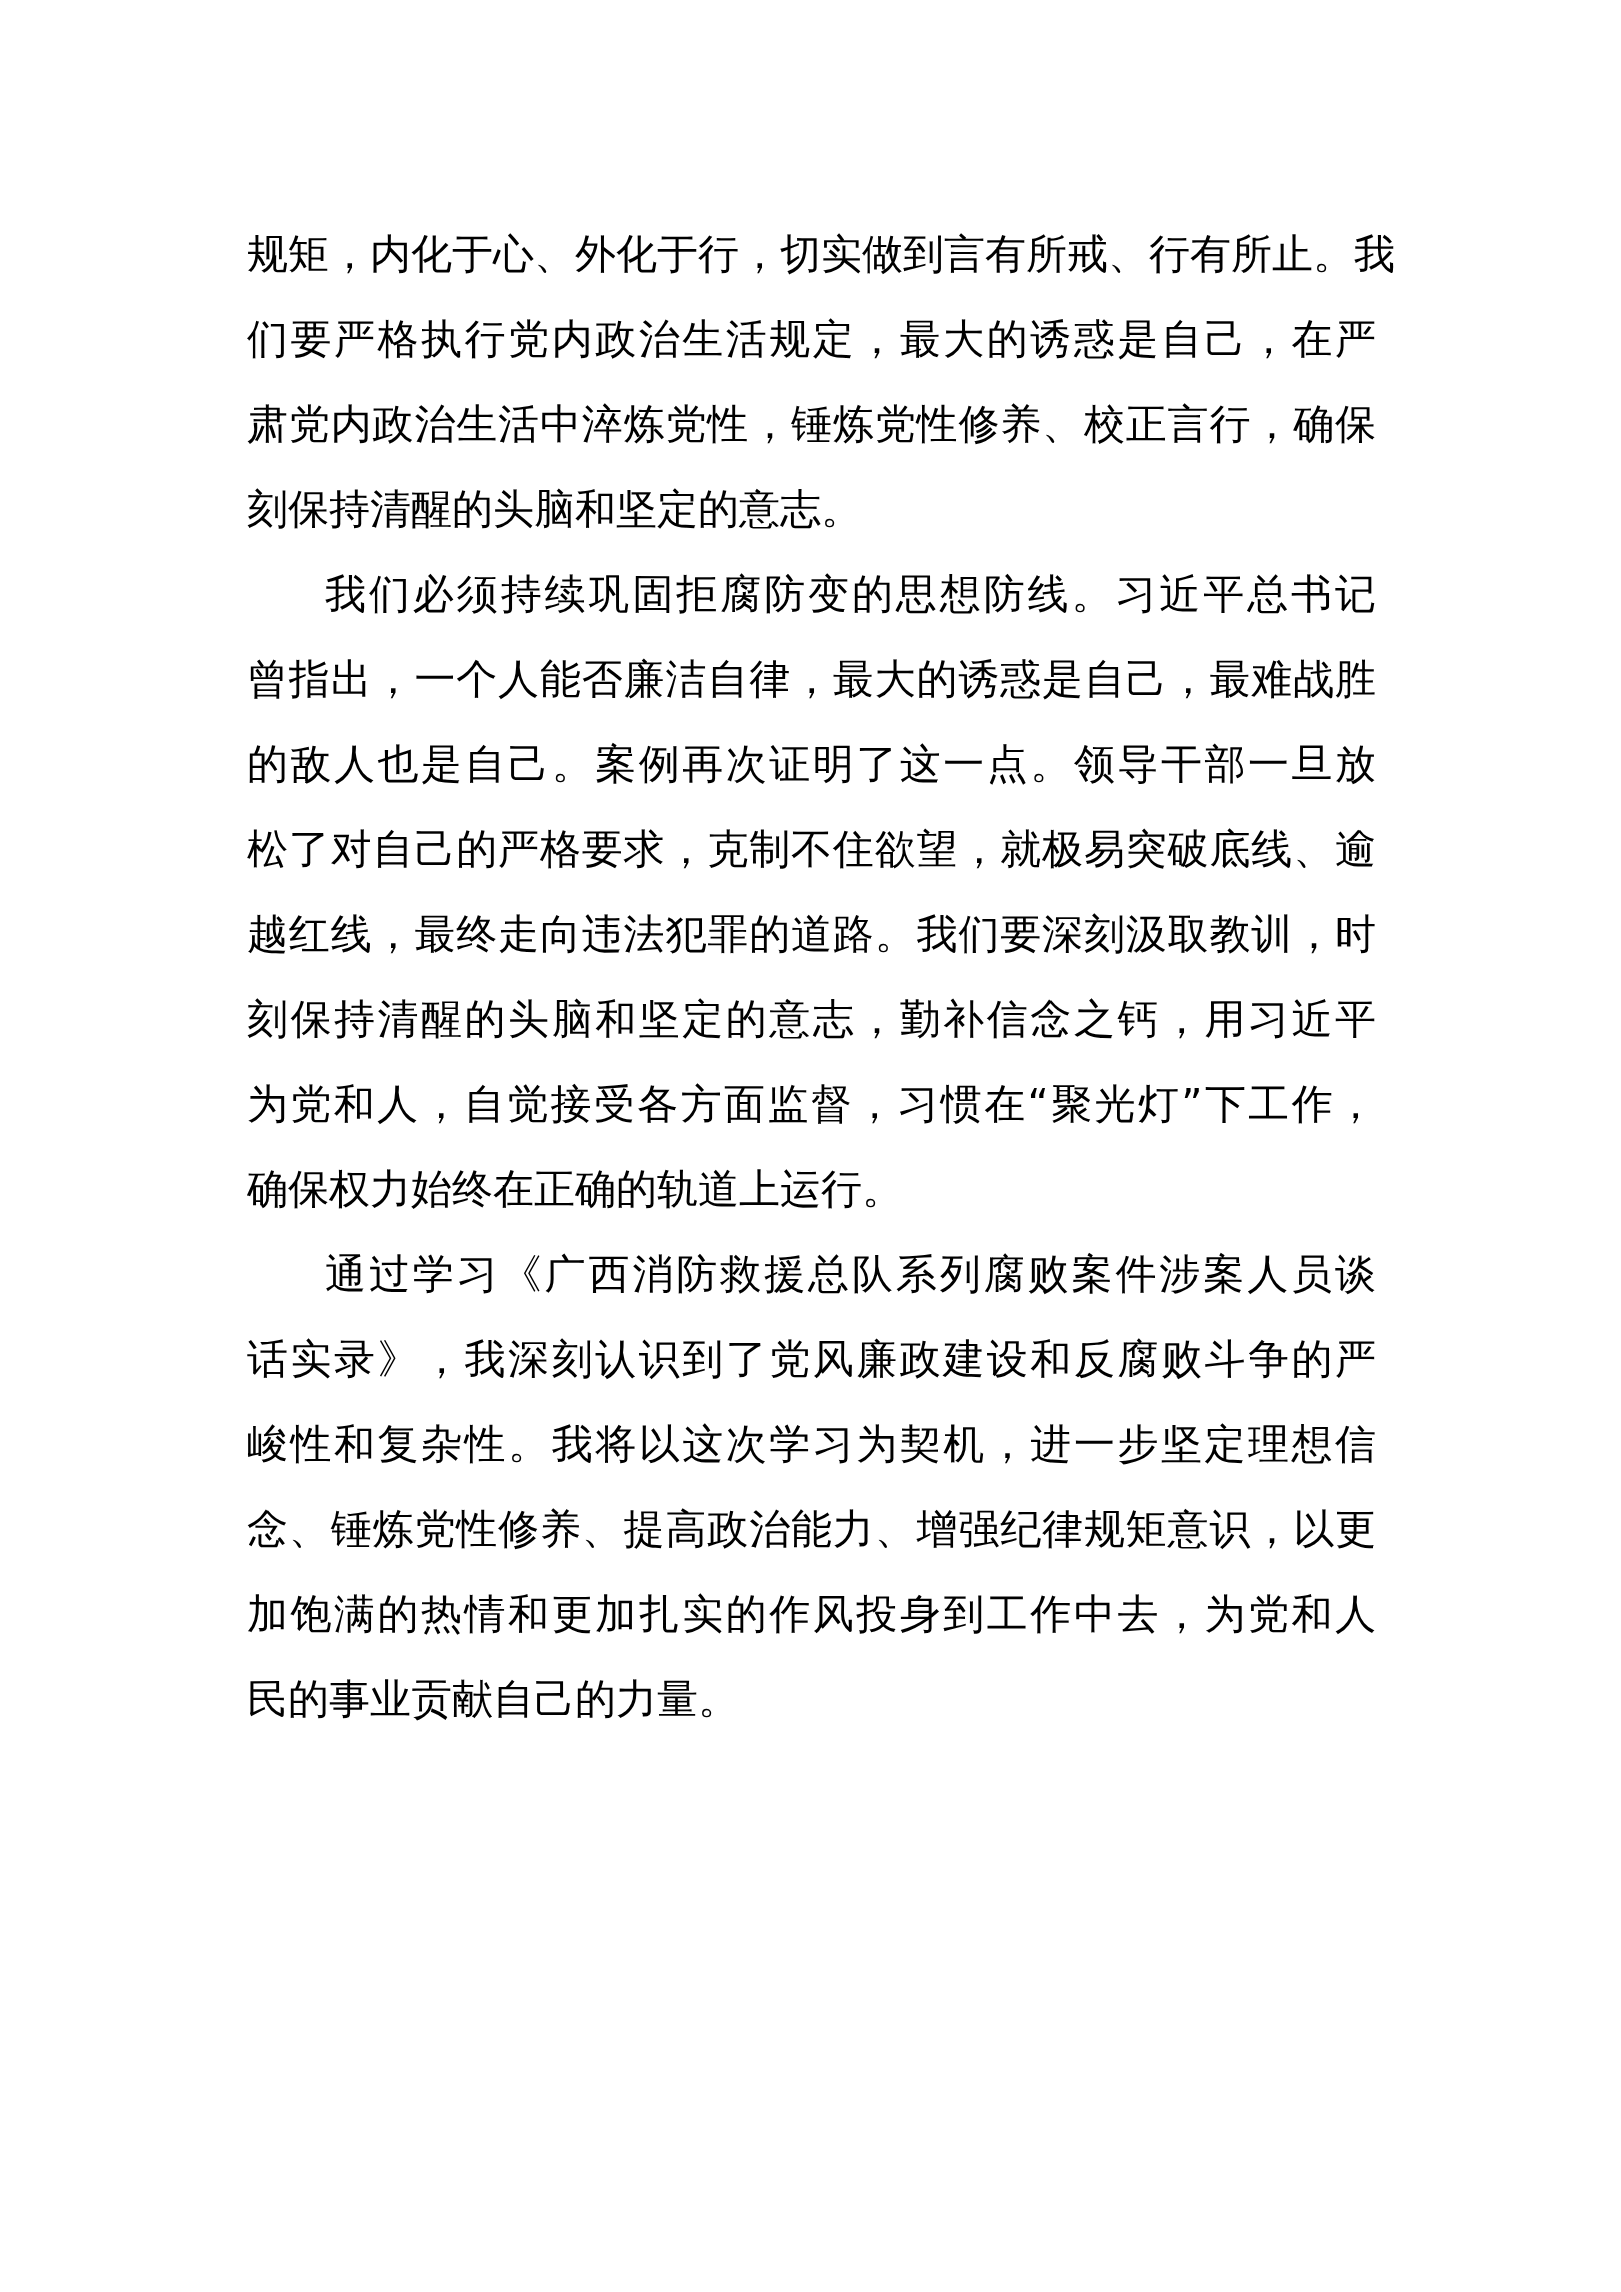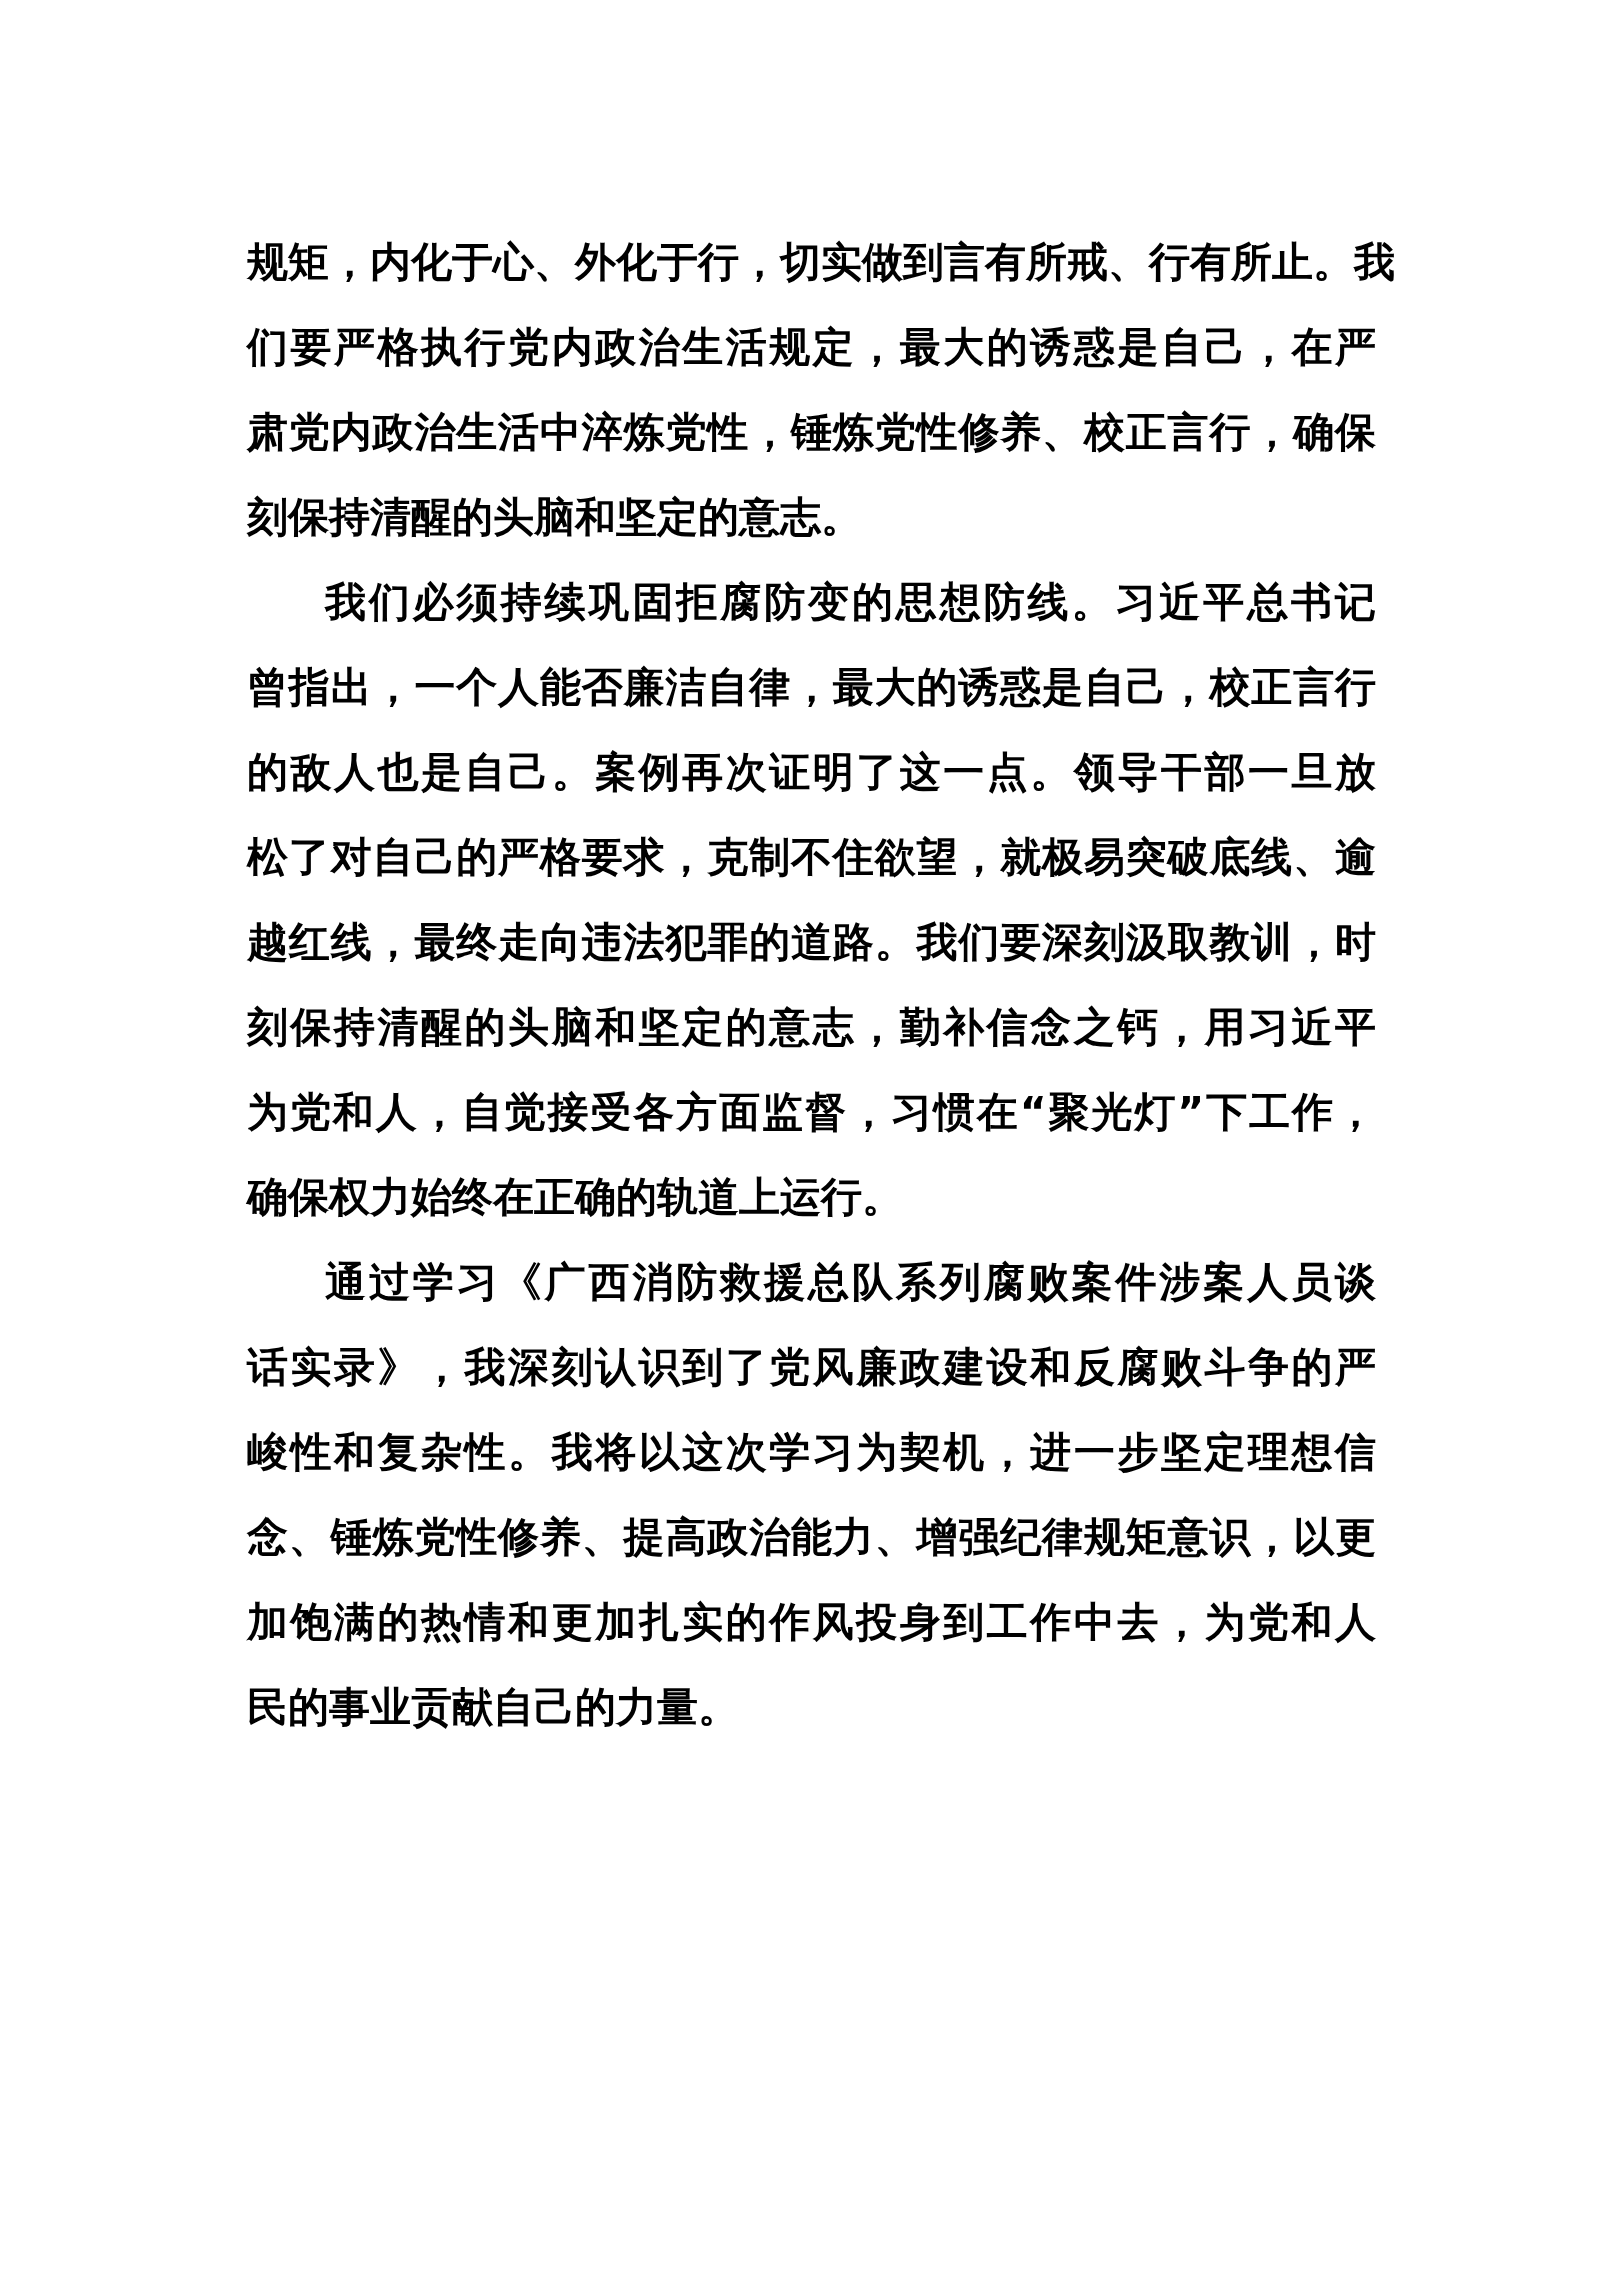--- a/index.html
+++ b/index.html
@@ -1,40 +1,40 @@
 <!DOCTYPE html>
 <html><head>
 <meta charset="utf-8">
 <style>
   html, body { margin:0; padding:0; background:#ffffff; }
   body { width:1621px; height:2293px; position:relative; overflow:hidden;
          font-family:"DejaVu Sans", "Liberation Sans", sans-serif; color:#000; }
   .page { position:absolute; left:0; top:0; width:1621px; height:2293px; background:#fff; }
-  .text-block { position:absolute; left:247px; top:220px; width:1129px;font-weight:bold; }
+  .text-block { position:absolute; left:247px; top:212px; width:1129px; }
   .line { height:85px; line-height:85px; font-size:41px; white-space:nowrap; overflow:visible;
           text-align:justify; text-align-last:justify; letter-spacing:0; }
   .line.last { text-align-last:left; }
   .line.indent { padding-left:78px; }
 </style>
 </head>
 <body>
 
 <div class="page">
   <div class="text-block">
 
     <div>
       <div class="line">规矩，内化于心、外化于行，切实做到言有所戒、行有所止。我</div>
       <div class="line">们要严格执行党内政治生活规定，最大的诱惑是自己，在严</div>
       <div class="line">肃党内政治生活中淬炼党性，锤炼党性修养、校正言行，确保</div>
       <div class="line last">刻保持清醒的头脑和坚定的意志。</div>
     </div>
 
     <div>
       <div class="line indent">我们必须持续巩固拒腐防变的思想防线。习近平总书记</div>
-      <div class="line">曾指出，一个人能否廉洁自律，最大的诱惑是自己，校正言行</div>
+      <div class="line">曾指出，一个人能否廉洁自律，最大的诱惑是自己，最难战胜</div>
       <div class="line">的敌人也是自己。案例再次证明了这一点。领导干部一旦放</div>
       <div class="line">松了对自己的严格要求，克制不住欲望，就极易突破底线、逾</div>
       <div class="line">越红线，最终走向违法犯罪的道路。我们要深刻汲取教训，时</div>
       <div class="line">刻保持清醒的头脑和坚定的意志，勤补信念之钙，用习近平</div>
       <div class="line">为党和人，自觉接受各方面监督，习惯在“聚光灯”下工作，</div>
       <div class="line last">确保权力始终在正确的轨道上运行。</div>
     </div>
 
     <div>
       <div class="line indent">通过学习《广西消防救援总队系列腐败案件涉案人员谈</div>

